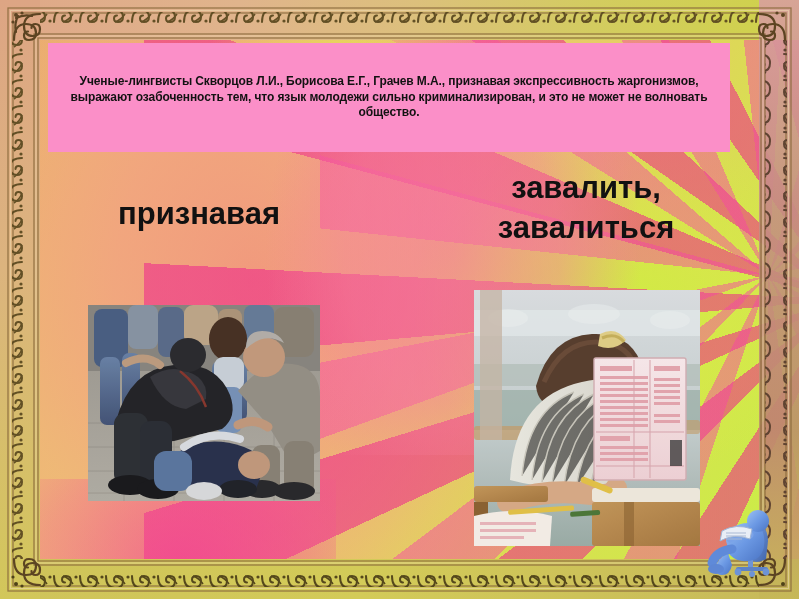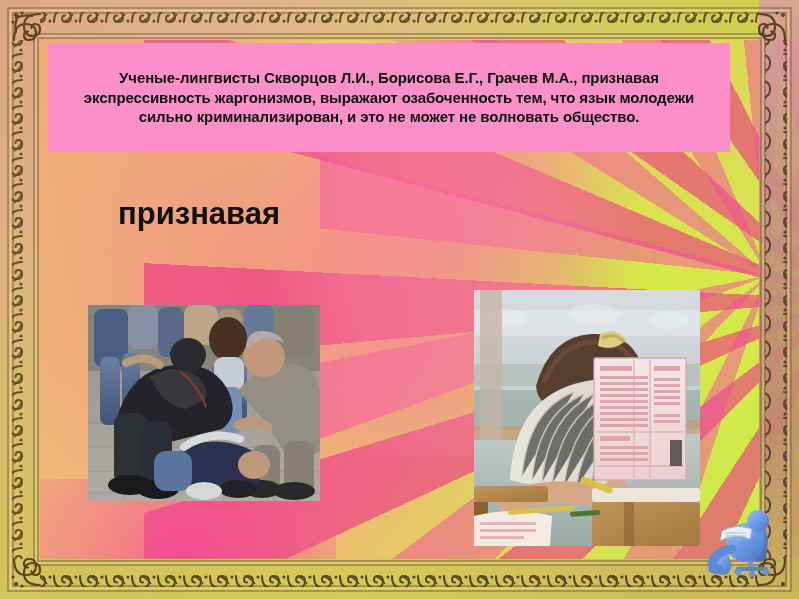--- a/index.html
+++ b/index.html
@@ -142,21 +142,21 @@
     align-items: center;
     justify-content: center;
     box-sizing: border-box;
     padding: 2px 14px;
   }
   .caption-text {
     margin: 0;
     text-align: center;
     color: #121212;
     font-weight: bold;
-    font-size: 15px;
+    font-size: 12px;
     line-height: 1.33;
     letter-spacing: -0.1px;
   }
 
   
   .word {
     position: absolute;
     color: #111111;
     font-weight: bold;
     letter-spacing: 0px;
@@ -209,20 +209,22 @@
   <div class="bg-flower2"></div>
   <div class="bg-pinkarc"></div>
   <div class="bg-pinkbottom"></div>
   <div class="bg-topyellow"></div>
 
   <div class="caption-box">
     <p class="caption-text">Ученые-лингвисты Скворцов Л.И., Борисова Е.Г., Грачев М.А., признавая экспрессивность жаргонизмов, выражают озабоченность тем, что язык молодежи сильно криминализирован, и это не может не волновать общество.</p>
   </div>
 
   <div class="word word-left">признавая</div>
+  <div class="word word-right">завалить,
+завалиться</div>
 
   <div class="photo photo-brawl">
     <svg viewBox="0 0 232 196" preserveAspectRatio="xMidYMid slice">
       <defs>
         <linearGradient id="pave" x1="0" y1="0" x2="0" y2="1">
           <stop offset="0" stop-color="#9e9a92"></stop>
           <stop offset="1" stop-color="#b6b2a9"></stop>
         </linearGradient>
         <linearGradient id="denim" x1="0" y1="0" x2="0" y2="1">
           <stop offset="0" stop-color="#6d86ab"></stop>

